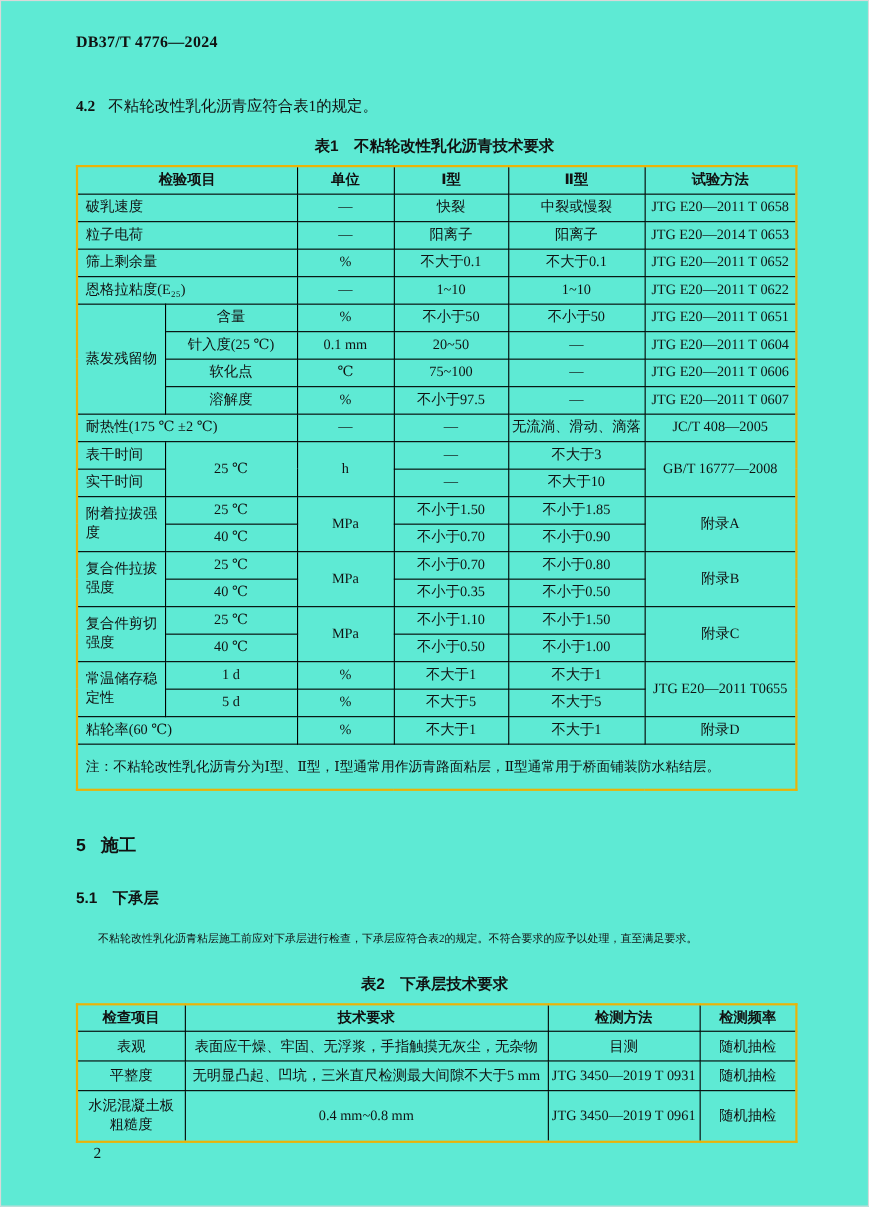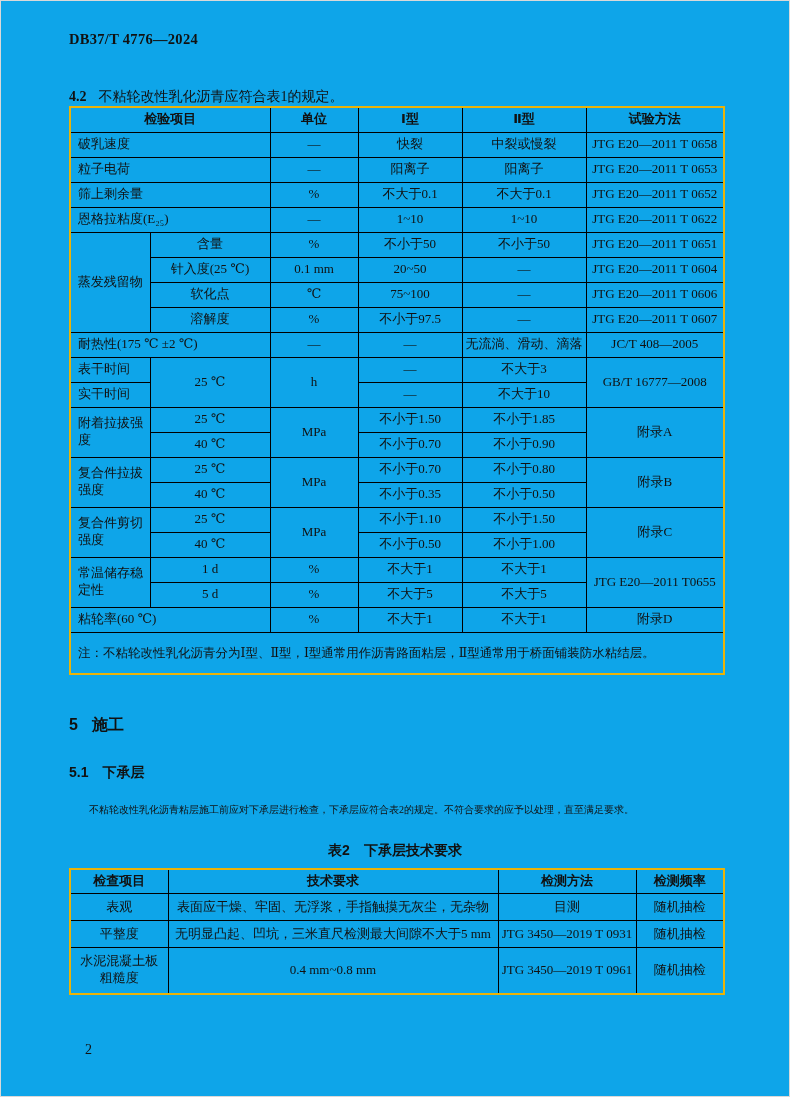--- a/index.html
+++ b/index.html
@@ -1,18 +1,18 @@
 <!DOCTYPE html>
 <html><head>
 <meta charset="utf-8">
 <style>
   * { margin:0; padding:0; box-sizing:border-box; }
   html,body { background:#ececec; }
   .page {
-    width:790px; height:1097px; margin:0 auto; background:#0ea5e9;
+    width:790px; height:1097px; margin:0 auto; background:#5eead4;
     position:relative; color:#111;
     font-family:"Liberation Serif","DejaVu Serif",serif;
     border:1px solid #d9d9d9;
     overflow:hidden;
   }
   .content { padding:30px 68px 0 68px; }
   .doc-code { font-size:14.5px; font-weight:bold; letter-spacing:.3px; }
   .clause { margin-top:40px; font-size:14px; }
   .clause .num { font-weight:bold; margin-right:12px; }
   .tbl-caption {
@@ -43,20 +43,21 @@
 
 <div class="page">
   <div class="content">
 
     <div class="doc-code">DB37/T 4776—2024</div>
 
     <div class="clause">
       <span class="num">4.2</span><span>不粘轮改性乳化沥青应符合表1的规定。</span>
     </div>
 
+    <div class="tbl-caption">表1　不粘轮改性乳化沥青技术要求</div>
 
     <table class="t1">
       <colgroup>
         <col style="width:80px">
           <col style="width:120px">
           <col style="width:88px">
         <col style="width:104px">
           <col style="width:124px">
           <col style="width:138px">
       </colgroup>
@@ -73,21 +74,21 @@
         <td>—</td>
         <td>快裂</td>
         <td>中裂或慢裂</td>
         <td>JTG E20—2011 T 0658</td>
       </tr>
       <tr>
         <td colspan="2" class="left">粒子电荷</td>
         <td>—</td>
         <td>阳离子</td>
         <td>阳离子</td>
-        <td>JTG E20—2011 T 0653</td>
+        <td>JTG E20—2014 T 0653</td>
       </tr>
       <tr>
         <td colspan="2" class="left">筛上剩余量</td>
         <td>%</td>
         <td>不大于0.1</td>
         <td>不大于0.1</td>
         <td>JTG E20—2011 T 0652</td>
       </tr>
       <tr>
         <td colspan="2" class="left">恩格拉粘度(E₂₅)</td>

